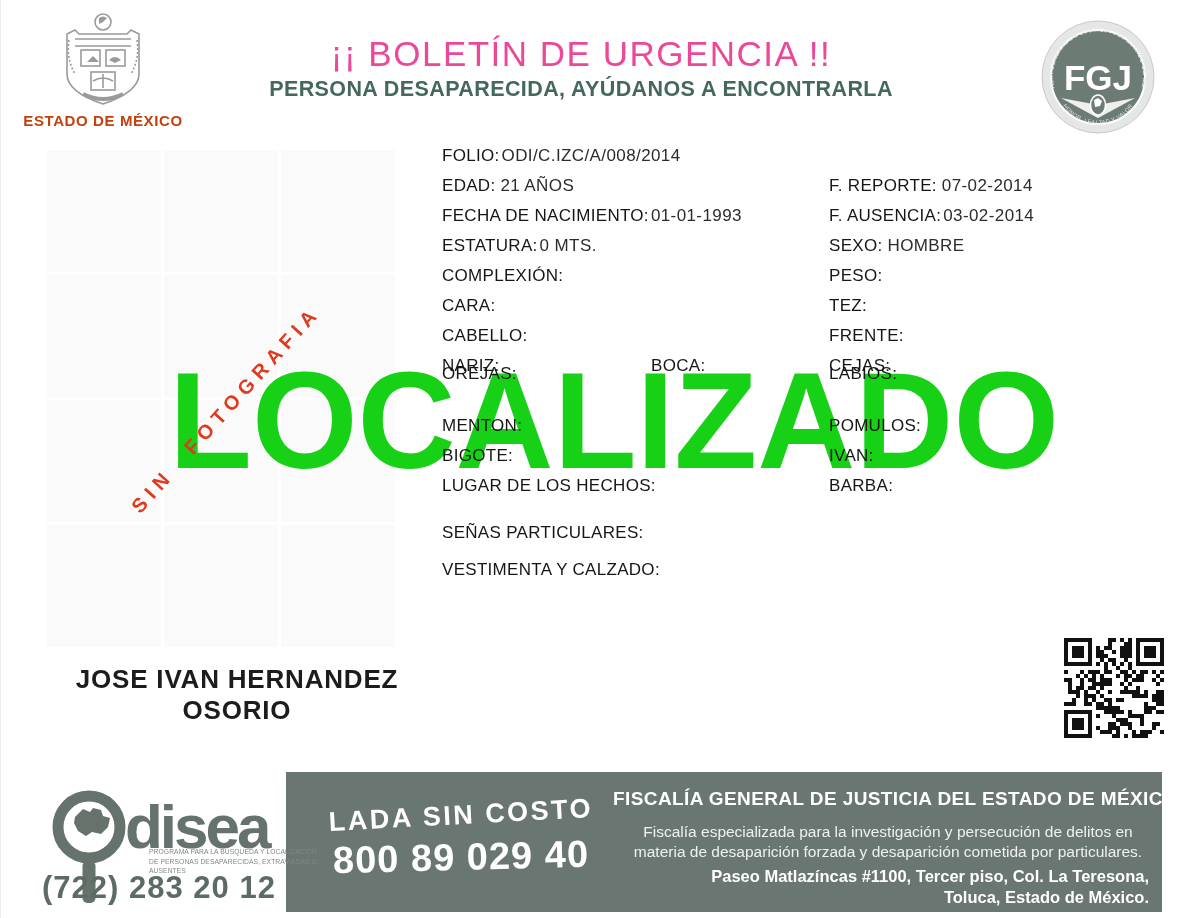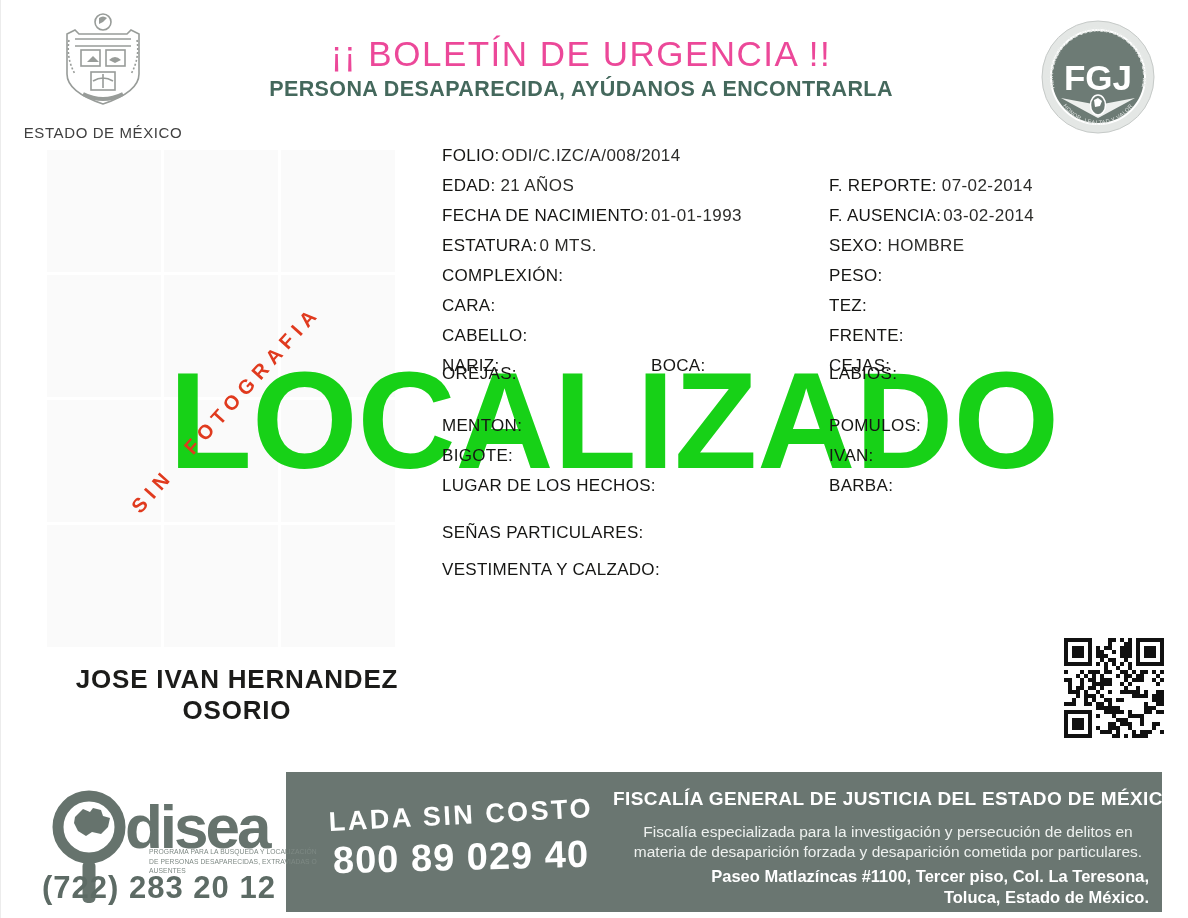--- a/index.html
+++ b/index.html
@@ -4,21 +4,21 @@
 <style>
   html,body{margin:0;padding:0;}
   body{
     width:1188px;height:918px;position:relative;background:#ffffff;
     font-family:"Liberation Sans", sans-serif;overflow:hidden;
     border-left:1px solid #ececec;
   }
   
   .arms-wrap{position:absolute;left:52px;top:12px;width:100px;height:100px;}
   .arms-caption{position:absolute;left:20px;top:112px;width:164px;text-align:center;
-    font-size:15px;font-weight:normal;color:#404040;letter-spacing:.6px;white-space:nowrap;margin-top:12px;}
+    font-size:15px;font-weight:bold;color:#c2410c;letter-spacing:.6px;white-space:nowrap;}
   .main-title{position:absolute;left:240px;top:34px;width:680px;text-align:center;
     font-size:35px;font-weight:normal;color:#ec4899;letter-spacing:1.5px;white-space:nowrap;}
   .sub-title{position:absolute;left:240px;top:77px;width:680px;text-align:center;
     font-size:21.5px;font-weight:bold;color:#44685c;letter-spacing:.4px;white-space:nowrap;}
   .fgj-wrap{position:absolute;left:1036px;top:18px;width:122px;height:120px;}
   
   .photo{position:absolute;left:46px;top:150px;width:349px;height:497px;
     background-color:#fafafa;
     background-image:
       repeating-linear-gradient(90deg, transparent 0 114px, #ffffff 114px 117px),

